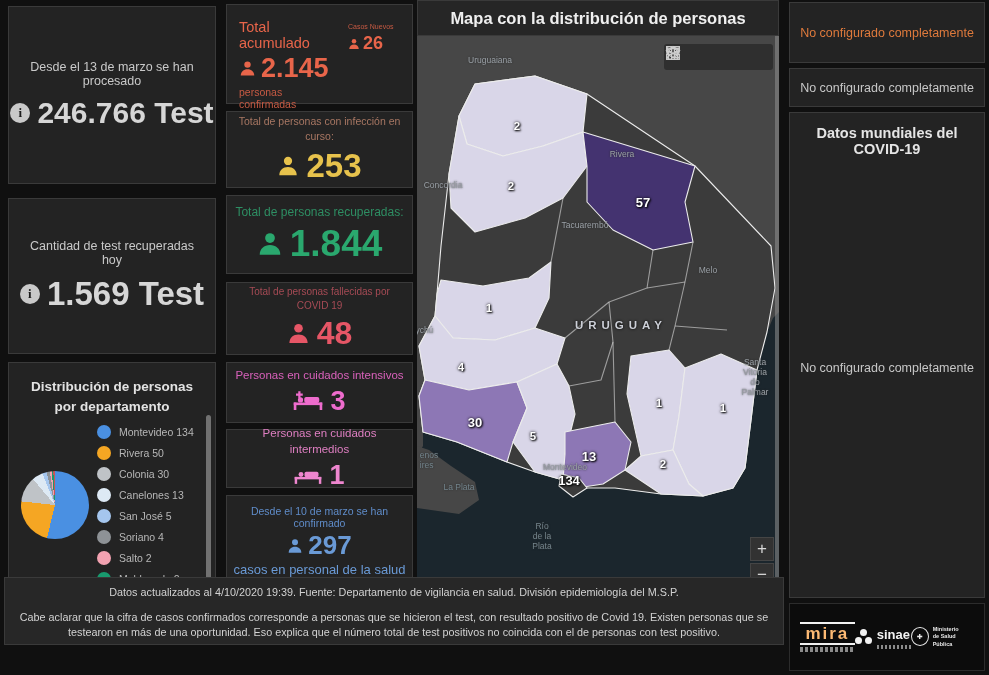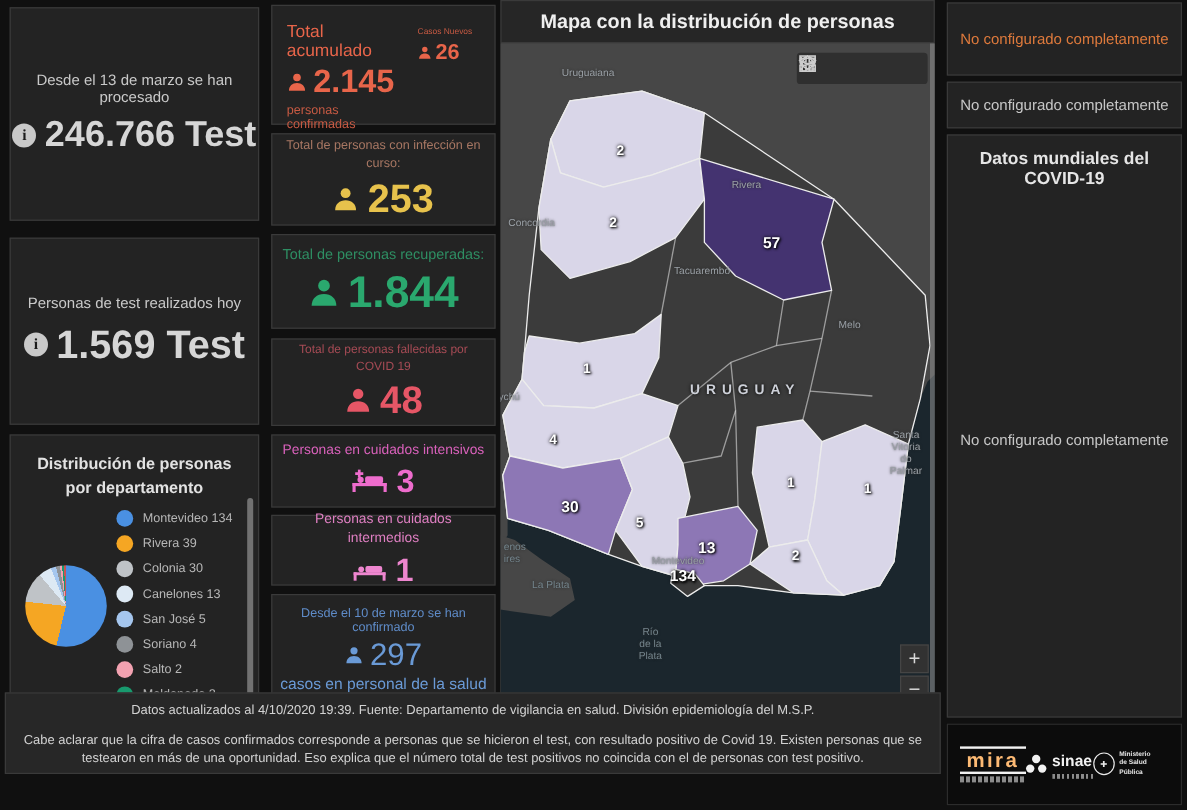--- a/index.html
+++ b/index.html
@@ -46,21 +46,21 @@
   .p-rec .stat-label{color:#2e8e63;font-size:12px;}
   .p-rec .stat-num{color:#2aa86e;font-size:37px;margin-top:2px;}
   .p-dead .stat-label{color:#a64b55;font-size:10px;}
   .p-dead .stat-num{color:#e65666;font-size:32px;margin-top:3px;}
   .p-icu .stat-label{color:#d961bb;font-size:11.5px;}
   .p-icu .stat-num{color:#ee6ccd;font-size:27px;margin-top:2px;}
   .p-imc .stat-label{color:#df7fc2;font-size:11.5px;}
   .p-imc .stat-num{color:#ee86cf;font-size:27px;margin-top:2px;}
   .hp{color:#6a9ad6;}
   .hp-intro{font-size:10.5px;text-align:center;color:#5f8cc9;margin-top:9px;}
-  .hp-num{display:flex;align-items:center;justify-content:center;gap:5px;font-size:26px;font-weight:normal;margin:1px 0;}
+  .hp-num{display:flex;align-items:center;justify-content:center;gap:5px;font-size:26px;font-weight:bold;margin:1px 0;}
   .hp-outro{font-size:13px;text-align:center;color:#6a9ad6;}
   .hp-row{display:flex;justify-content:space-between;padding:8px 14px 0 12px;}
   .hb-item .n{display:flex;align-items:center;gap:3px;font-size:15px;font-weight:bold;color:#6a9ad6;}
   .hb-item .l{font-size:8px;color:#4f7cb4;margin-top:1px;}
   .pi{display:inline-block;flex:0 0 auto;}
   .pi svg{display:block;fill:currentColor;}
 
   
   .map-panel{position:absolute;left:417px;top:0;width:362px;height:598px;}
   .map-title{position:absolute;left:0;top:0;width:100%;height:36px;background:#262626;border:1px solid #3a3a3a;box-sizing:border-box;display:flex;align-items:center;justify-content:center;font-size:16.5px;font-weight:bold;color:#efefef;}
@@ -121,39 +121,39 @@
       <div class="tests-label">Desde el 13 de marzo se han procesado</div>
       <div class="tests-value">
         <span class="info-icon">i</span>
         <span>246.766 Test</span>
       </div>
     </div>
   </section>
 
   <section class="panel p-tests2">
     <div class="center-col">
-      <div class="tests-label">Personas de test realizados hoy</div>
+      <div class="tests-label">Cantidad de test recuperadas hoy</div>
       <div class="tests-value" style="font-size:33px;">
         <span class="info-icon">i</span>
         <span>1.569 Test</span>
       </div>
     </div>
   </section>
 
   <section class="panel p-dist">
     <div class="dist-title">Distribución de personas por departamento</div>
     <div class="pie" style="background: conic-gradient(rgb(74, 144, 226) 0deg, rgb(74, 144, 226) 193.735deg, rgb(245, 166, 35) 193.735deg, rgb(245, 166, 35) 276.145deg, rgb(191, 195, 199) 276.145deg, rgb(191, 195, 199) 319.518deg, rgb(221, 233, 244) 319.518deg, rgb(221, 233, 244) 338.313deg, rgb(165, 198, 238) 338.313deg, rgb(165, 198, 238) 345.542deg, rgb(142, 146, 150) 345.542deg, rgb(142, 146, 150) 351.325deg, rgb(242, 162, 177) 351.325deg, rgb(242, 162, 177) 354.217deg, rgb(24, 154, 110) 354.217deg, rgb(24, 154, 110) 357.108deg, rgb(200, 84, 84) 357.108deg, rgb(200, 84, 84) 360deg);"></div>
     <ul class="legend">
         <li>
           <span class="sw" style="background: rgb(74, 144, 226);"></span>
           <span class="lt">Montevideo  134</span>
         </li>
         <li>
           <span class="sw" style="background: rgb(245, 166, 35);"></span>
-          <span class="lt">Rivera  39</span>
+          <span class="lt">Rivera  50</span>
         </li>
         <li>
           <span class="sw" style="background: rgb(191, 195, 199);"></span>
           <span class="lt">Colonia  30</span>
         </li>
         <li>
           <span class="sw" style="background: rgb(221, 233, 244);"></span>
           <span class="lt">Canelones  13</span>
         </li>
         <li>

